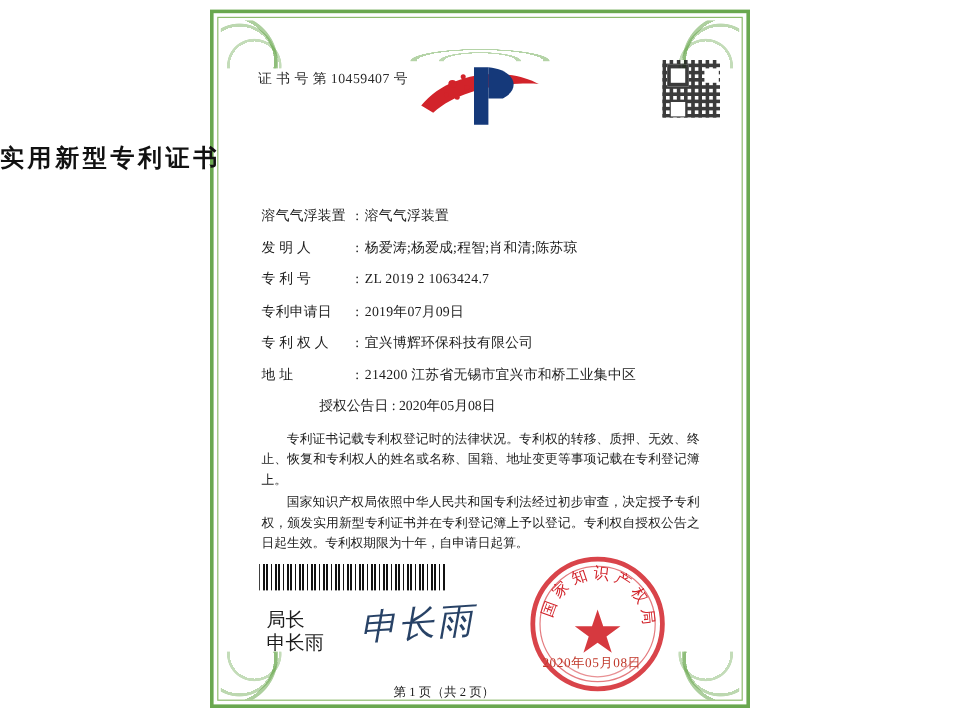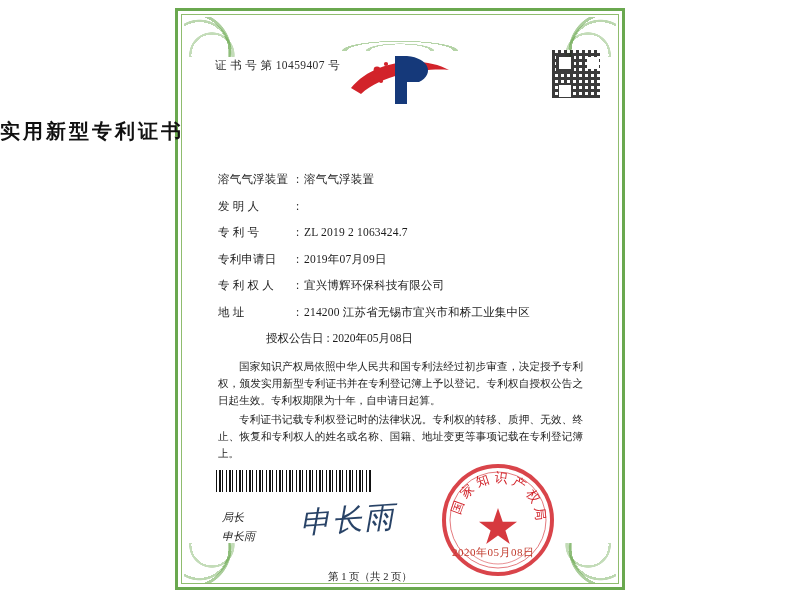--- a/index.html
+++ b/index.html
@@ -179,24 +179,23 @@
     background-image: repeating-linear-gradient(90deg,
       #111 0 1px, #fff 1px 3px, #111 3px 5px, #fff 5px 6px,
       #111 6px 7px, #fff 7px 10px);
   }
 
   
   .sig-label {
     position: absolute;
     left: 222px;
     top: 508px;
-    font-size: 11px;
+    font-size: 16px;
     color: #1c1c1c;
     line-height: 19px;
-    font-style: italic;
   }
   .sig-script {
     position: absolute;
     left: 300px;
     top: 500px;
     font-size: 30px;
     color: #16335a;
     font-family: "DejaVu Serif", "Liberation Serif", serif;
     font-style: italic;
     letter-spacing: 2px;
@@ -269,20 +268,21 @@
 
   <div class="fields">
     <div class="frow">
       <span class="flabel">溶气气浮装置</span>
       <span class="fcolon">:</span>
       <span class="fvalue">溶气气浮装置</span>
     </div>
     <div class="frow">
       <span class="flabel">发 明 人</span>
       <span class="fcolon">:</span>
+      <span class="fvalue">杨爱涛;杨爱成;程智;肖和清;陈苏琼</span>
     </div>
     <div class="frow">
       <span class="flabel">专 利 号</span>
       <span class="fcolon">:</span>
       <span class="fvalue">ZL 2019 2 1063424.7</span>
     </div>
     <div class="frow">
       <span class="flabel">专利申请日</span>
       <span class="fcolon">:</span>
       <span class="fvalue">2019年07月09日</span>
@@ -301,22 +301,22 @@
     <div class="pubrow">
       <span class="left">
         <span>授权公告日</span>
         <span>:</span>
         <span>2020年05月08日</span>
       </span>
     </div>
   </div>
 
   <div class="body-text">
+    <p>专利证书记载专利权登记时的法律状况。专利权的转移、质押、无效、终止、恢复和专利权人的姓名或名称、国籍、地址变更等事项记载在专利登记簿上。</p>
     <p>国家知识产权局依照中华人民共和国专利法经过初步审查，决定授予专利权，颁发实用新型专利证书并在专利登记簿上予以登记。专利权自授权公告之日起生效。专利权期限为十年，自申请日起算。</p>
-    <p>专利证书记载专利权登记时的法律状况。专利权的转移、质押、无效、终止、恢复和专利权人的姓名或名称、国籍、地址变更等事项记载在专利登记簿上。</p>
   </div>
 
   <div class="barcode"></div>
 
   <div class="sig-label">
     <div>局长</div>
     <div>申长雨</div>
   </div>
 
   <div class="sig-script">申长雨</div>

